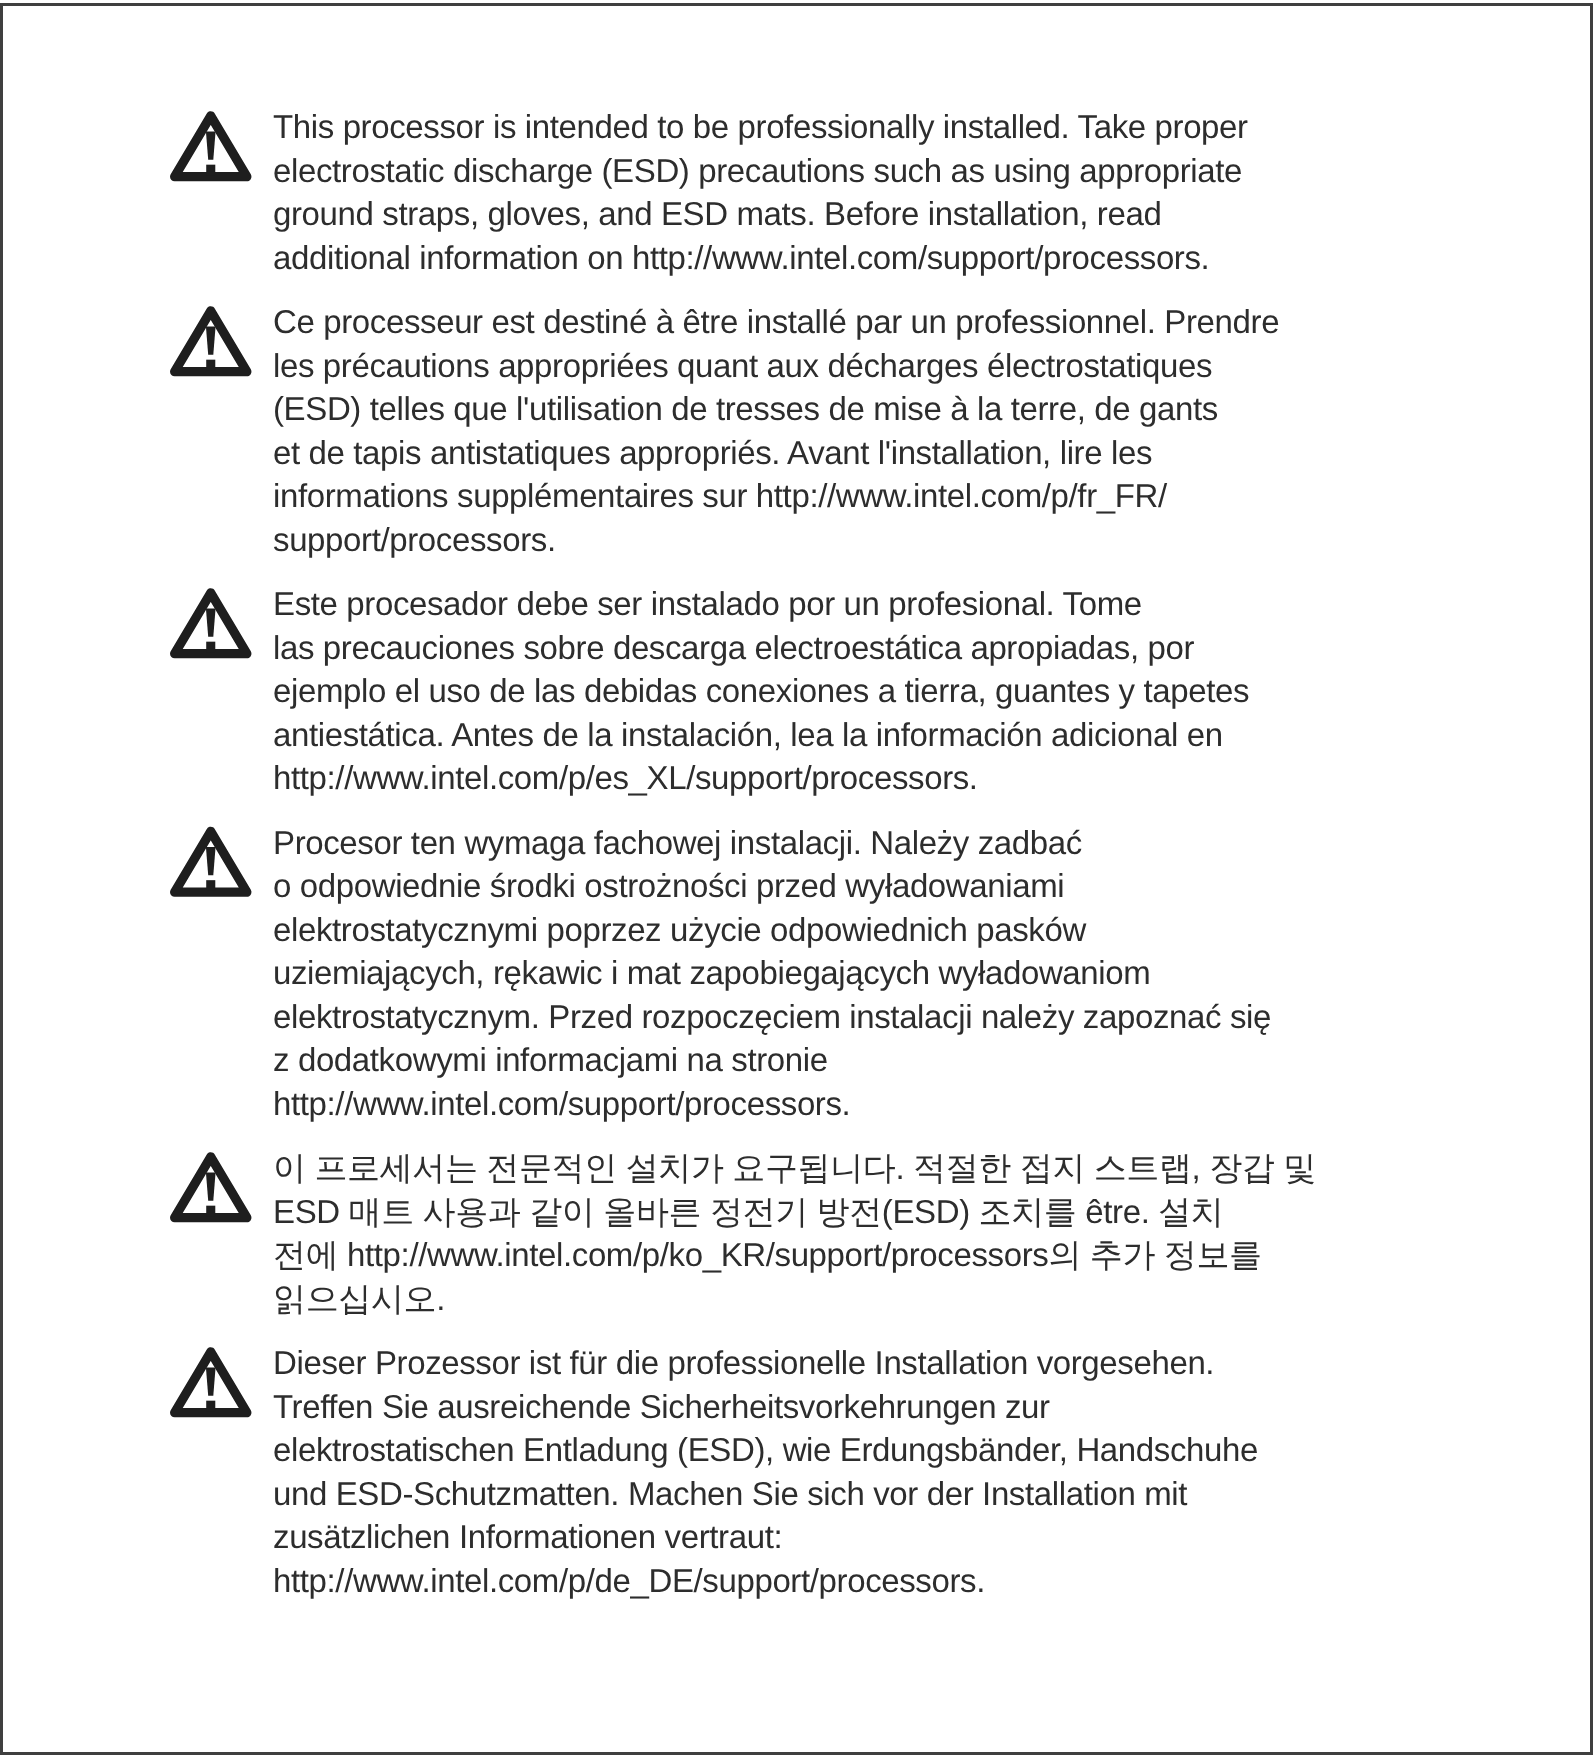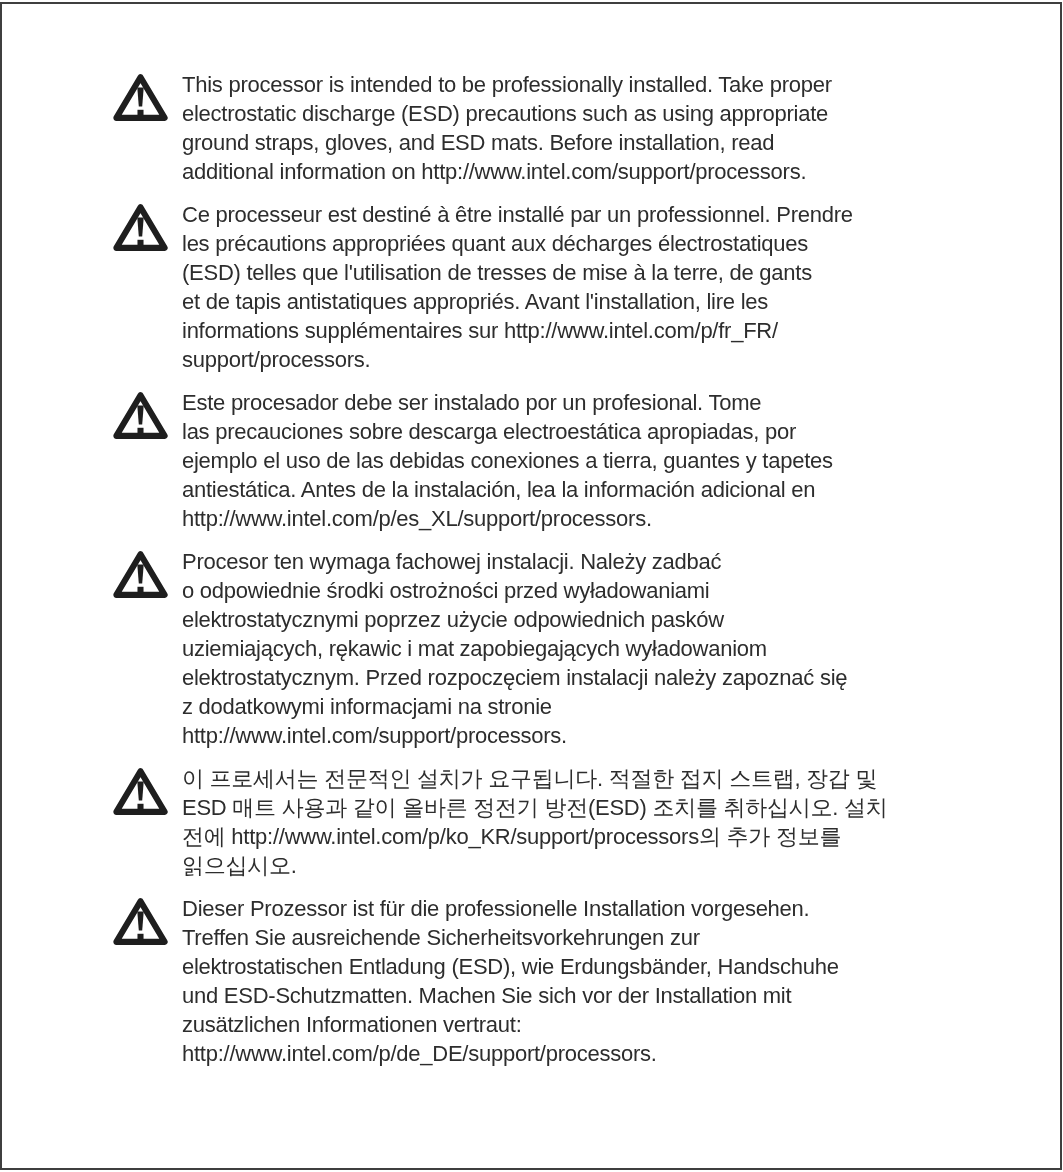--- a/index.html
+++ b/index.html
@@ -125,21 +125,21 @@
 
     <section class="warning">
       <span class="icon-wrap">
         <svg width="57" height="51" viewBox="0 0 60 54" aria-hidden="true">
           <path d="M30 5.5 L55.5 48.5 L4.5 48.5 Z" fill="none" stroke="#1e1e1e" stroke-width="6.5" stroke-linejoin="round"></path>
           <polygon points="26.6,16.5 33.4,16.5 31.8,36.5 28.2,36.5" fill="#1e1e1e"></polygon>
           <rect x="26.8" y="40" width="6.4" height="7.3" fill="#1e1e1e"></rect>
         </svg>
       </span>
       <p class="text">이 프로세서는 전문적인 설치가 요구됩니다. 적절한 접지 스트랩, 장갑 및
-ESD 매트 사용과 같이 올바른 정전기 방전(ESD) 조치를 취하십시오. 설치
+ESD 매트 사용과 같이 올바른 정전기 방전(ESD) 조치를 être. 설치
 전에 http://www.intel.com/p/ko_KR/support/processors의 추가 정보를
 읽으십시오.</p>
     </section>
 
     <section class="warning">
       <span class="icon-wrap">
         <svg width="57" height="51" viewBox="0 0 60 54" aria-hidden="true">
           <path d="M30 5.5 L55.5 48.5 L4.5 48.5 Z" fill="none" stroke="#1e1e1e" stroke-width="6.5" stroke-linejoin="round"></path>
           <polygon points="26.6,16.5 33.4,16.5 31.8,36.5 28.2,36.5" fill="#1e1e1e"></polygon>
           <rect x="26.8" y="40" width="6.4" height="7.3" fill="#1e1e1e"></rect>

